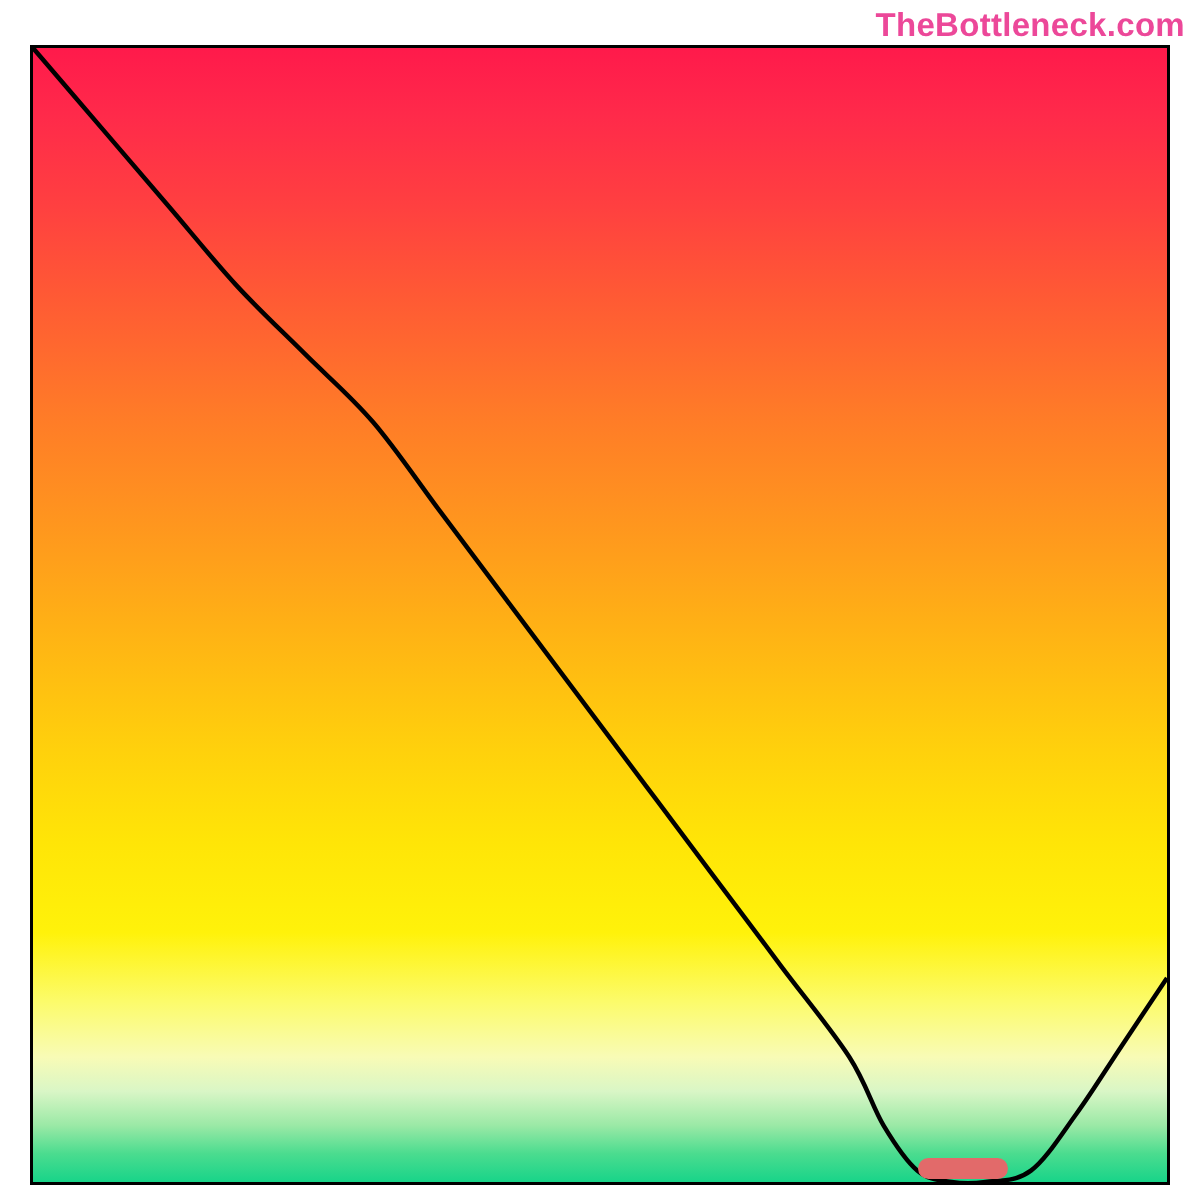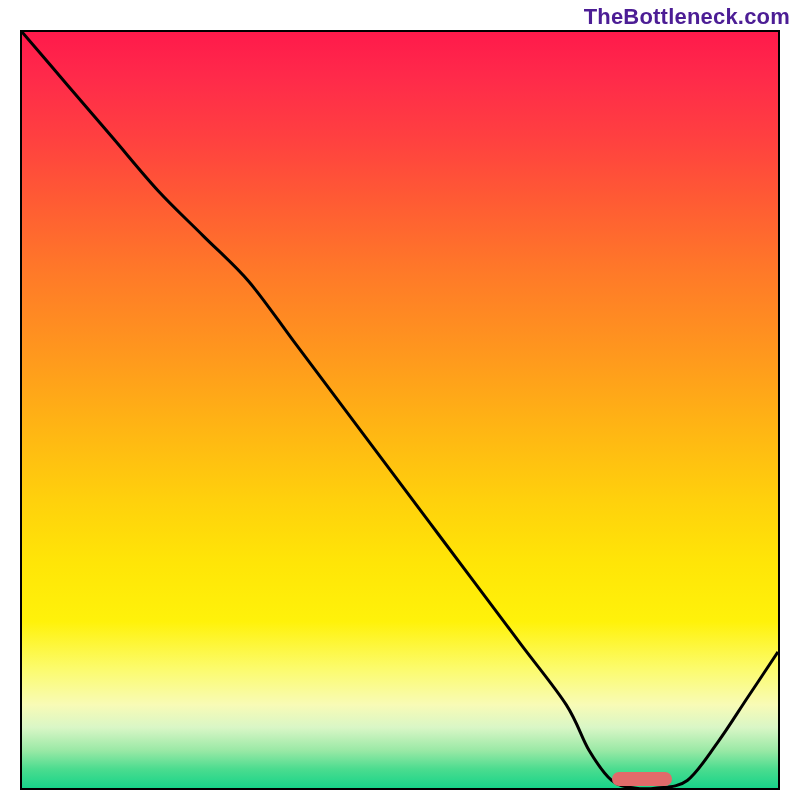--- a/index.html
+++ b/index.html
@@ -15,21 +15,21 @@
     position: relative;
     width: 800px;
     height: 800px;
   }
   .watermark {
     position: absolute;
     top: 4px;
     right: 10px;
     font-size: 22px;
     font-weight: 600;
-    color: #4c1d95;
+    color: #ec4899;
     letter-spacing: 0.2px;
     user-select: none;
   }
   .plot {
     position: absolute;
     left: 20px;
     top: 30px;
     width: 760px;
     height: 760px;
     border: 2px solid #000000;

